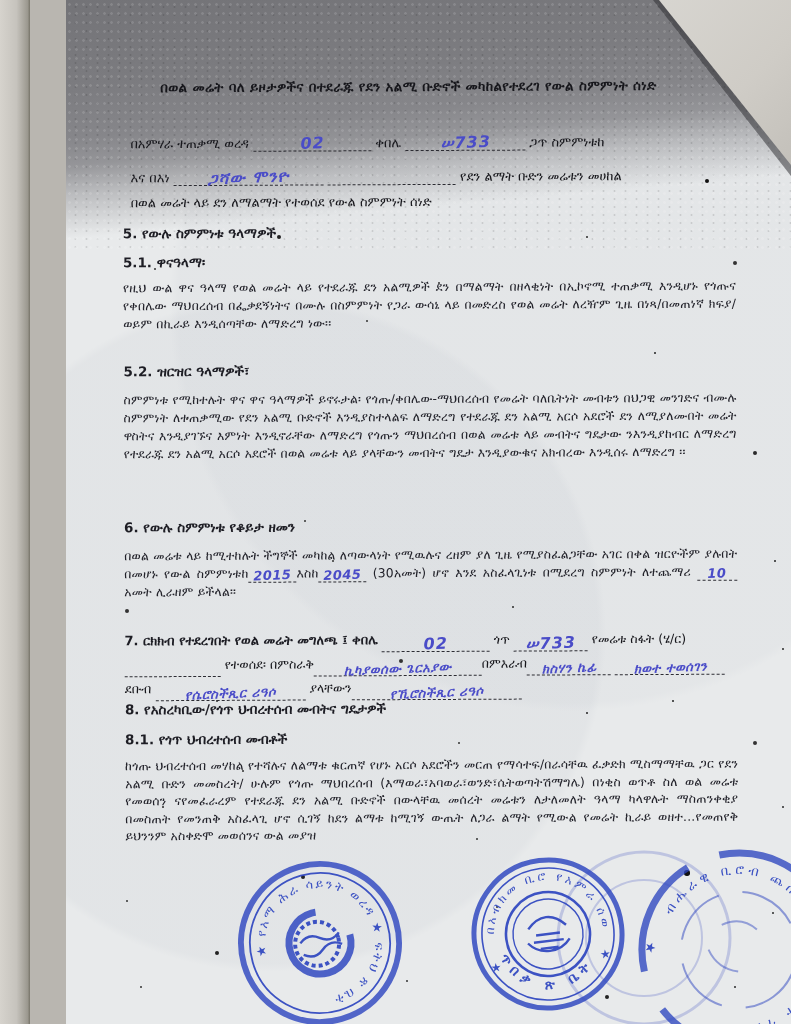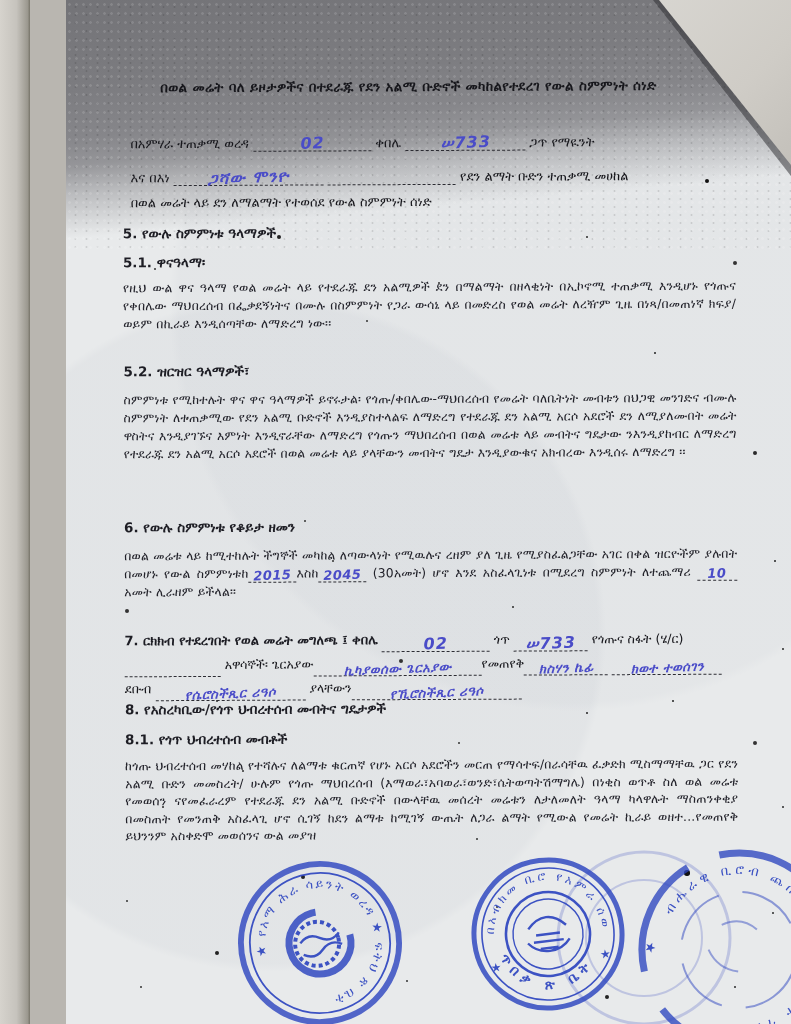--- a/index.html
+++ b/index.html
@@ -77,28 +77,28 @@
 
   <div class="content">
 
     <div class="blk doc-title" style="top:76px;">በወል መሬት ባለ ይዞታዎችና በተደራጁ የደን አልሚ ቡድኖች መካከልየተደረገ የውል ስምምነት ሰነድ</div>
 
     <div class="blk form-line" style="top:134px;left:66px;">
       <span>በአምሃራ ተጠቃሚ ወረዳ</span>
       <span class="lead" style="min-width:118px;"><span class="hw">02</span></span>
       <span>ቀበሌ</span>
       <span class="lead" style="min-width:120px;"><span class="hw">ሠ733</span></span>
-      <span>ጋጥ የማዪንት</span>
+      <span>ጋጥ ስምምነቱከ</span>
     </div>
 
     <div class="blk form-line" style="top:168px;left:66px;">
       <span>እና በእነ</span>
       <span class="lead" style="min-width:150px;"><span class="hw">ጋሻው ሞንዮ</span></span>
       <span class="lead" style="min-width:128px;">&nbsp;</span>
-      <span>የደን ልማት ቡድን ተጠቃሚ መሀከል</span>
+      <span>የደን ልማት ቡድን መሬቱን መሀከል</span>
     </div>
 
     <div class="blk form-line" style="top:194px;left:66px;">በወል መሬት ላይ ደን ለማልማት የተወሰደ የውል ስምምነት ሰነድ</div>
 
     <div class="blk h" style="top:224px;">5. የውሉ ስምምነቱ ዓላማዎች</div>
 
     <div class="blk h" style="top:253px;">5.1. ዋናዓላማ፡</div>
 
     <div class="blk body-txt" style="top:278px;">የዚህ ውል ዋና ዓላማ የወል መሬት ላይ የተደራጁ ደን አልሚዎች ደን በማልማት በዘላቂነት በኢኮኖሚ ተጠቃሚ እንዲሆኑ የጎጡና የቀበሌው ማህበረሰብ በፌቃደኝነትና በሙሉ በስምምነት የጋራ ውሳኔ ላይ በመድረስ የወል መሬት ለረዥም ጊዜ በነጻ/በመጠነኛ ክፍያ/ ወይም በኪራይ እንዲሰጣቸው ለማድረግ ነው፡፡</div>
 
@@ -113,23 +113,23 @@
       <span>(30አመት) ሆኖ እንደ አስፈላጊነቱ በሚደረግ ስምምነት  ለተጨማሪ</span>
       <span class="lead" style="min-width:40px;"><span class="hw hw-sm">10</span></span>
       <span>አመት ሊራዘም ይችላል፡፡</span>
     </div>
 
     <div class="blk form-line" style="top:628px;line-height:24px;font-size:12.6px;">
       <span class="h" style="font-size:13px;">7. ርክክብ የተደረገበት የወል መሬት መግለጫ ፤ ቀበሌ</span>
       <span class="lead" style="min-width:108px;"><span class="hw">02</span></span>
       <span>ጎጥ</span>
       <span class="lead" style="min-width:74px;"><span class="hw">ሠ733</span></span>
-      <span>የጎጡና ስፋት (ሄ/ር)</span>
+      <span>የመሬቱ ስፋት (ሄ/ር)</span>
       <span class="lead" style="min-width:96px;">&nbsp;</span>
-      <span>አዋሳኞች፡ ጌርአያው</span><span class="lead" style="min-width:168px;"><span class="hw hw-sm">ኪካያወሰው ጌርአያው</span></span><span>የመጠየቅ</span><span class="lead" style="min-width:84px;"><span class="hw hw-sm">ክስሃን ኬፊ</span></span>
+      <span>የተወሰደ፡ በምስራቅ</span><span class="lead" style="min-width:168px;"><span class="hw hw-sm">ኪካያወሰው ጌርአያው</span></span><span>በምእራብ</span><span class="lead" style="min-width:84px;"><span class="hw hw-sm">ክስሃን ኬፊ</span></span>
       <span class="lead" style="min-width:110px;"><span class="hw hw-sm">ክወተ ተወሰገን</span></span>
       <span>ደቡብ</span>
       <span class="lead" style="min-width:150px;"><span class="hw hw-sm">የሴሮስችጺር ሪዓሶ</span></span>
       <span>ያላቸውን</span><span class="lead" style="min-width:170px;"><span class="hw hw-sm">የኺሮስችጺር ሪዓሶ</span></span>
     </div>
 
     <div class="blk h" style="top:700px;">8. የአስረካቢው/የጎጥ ህብረተሰብ መብትና ግዴታዎች</div>
 
     <div class="blk h" style="top:730px;">8.1. የጎጥ ህብረተሰብ መብቶች</div>
 

